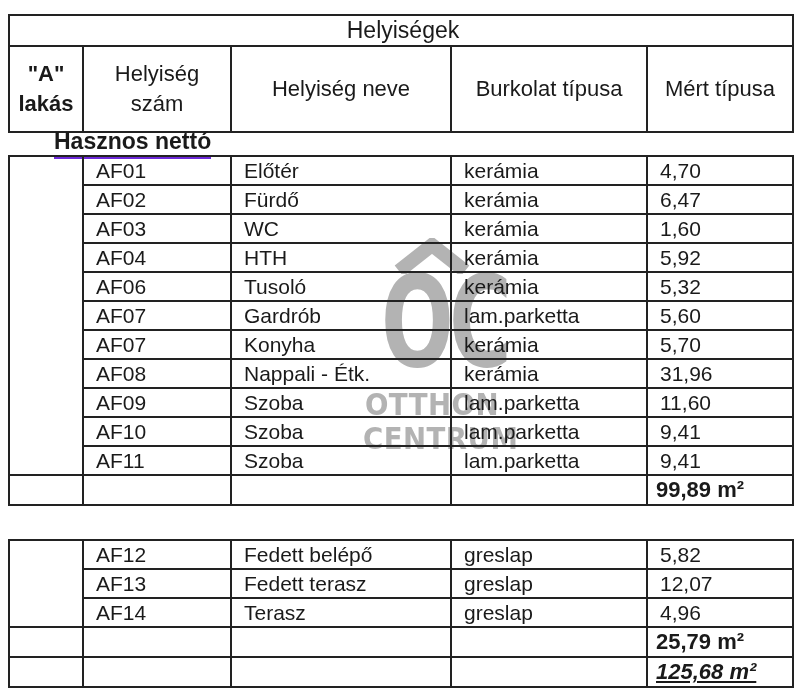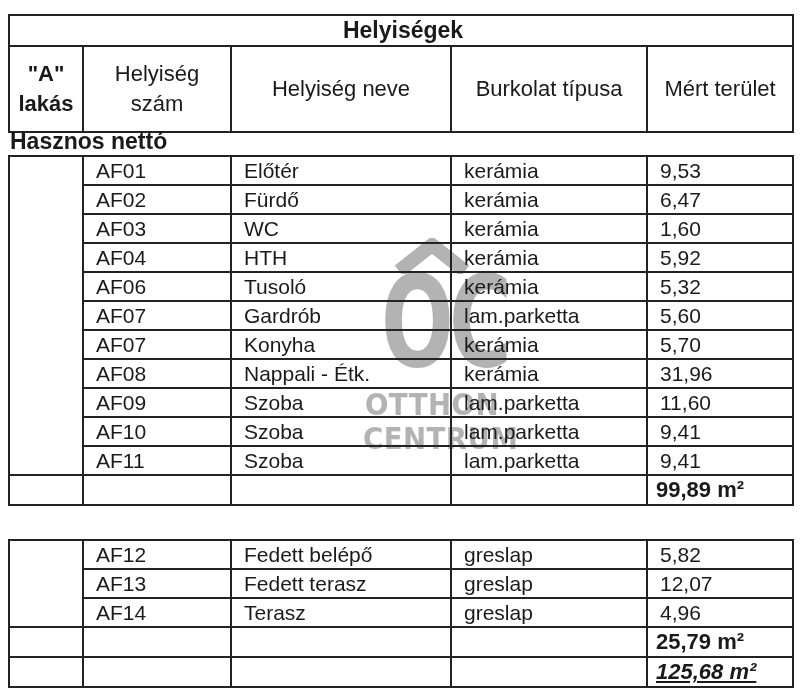--- a/index.html
+++ b/index.html
@@ -35,21 +35,21 @@
     vertical-align: middle;
     overflow: hidden;
     white-space: nowrap;
     background: transparent;
   }
 
   
   .header-table { top: 14px; }
   .header-table .title-cell {
     text-align: center;
-    font-weight: bold;
+    font-weight: normal;
     font-size: 23px;
     height: 26px;
     white-space: nowrap;
   }
   .header-table .col-head {
     text-align: center;
     font-size: 22px;
     height: 86px;
     white-space: normal;
     line-height: 1.35;
@@ -60,22 +60,23 @@
   
   .section-label {
     position: absolute;
     left: 10px;
     z-index: 1;
     font-size: 23px;
     font-weight: bold;
   }
   .section-label span {
     display: inline-block;
-    border-bottom: 1px solid #6d28d9;
+    border-bottom: 3px solid #6d28d9;
     padding-bottom: 1px;
+    margin-left: 44px;
   }
   .label-hasznos { top: 128px; }
   .label-egyeb  { top: 511px; }
 
   
   .table-hasznos { top: 155px; }
   .table-egyeb  { top: 539px; }
   .data-row td { height: 29px; padding-left: 12px; }
   .total-row td { height: 24px; }
   .total-cell { font-weight: bold; font-size: 22px; }
@@ -140,21 +141,21 @@
       </colgroup>
     <tbody>
         <tr>
       <th class="title-cell" colspan="5">Helyiségek</th>
     </tr>
     <tr>
       <th class="col-head bold">"A" lakás</th>
       <th class="col-head">Helyiség szám</th>
       <th class="col-head">Helyiség neve</th>
       <th class="col-head">Burkolat típusa</th>
-      <th class="col-head">Mért terület</th>
+      <th class="col-head">Mért típusa</th>
     </tr>
   </tbody>
     </table>
 
   <div class="section-label label-hasznos">
     <span>Hasznos nettó</span>
   </div>
 
   <table class="table-hasznos">
     <colgroup>
@@ -163,21 +164,21 @@
         <col style="width:220px">
         <col style="width:196px">
         <col style="width:146px">
       </colgroup>
     <tbody>
         <tr class="data-row">
       <td rowspan="11"></td>
       <td>AF01</td>
       <td>Előtér</td>
       <td>kerámia</td>
-      <td>9,53</td>
+      <td>4,70</td>
     </tr>
     <tr class="data-row">
       <td>AF02</td>
       <td>Fürdő</td>
       <td>kerámia</td>
       <td>6,47</td>
     </tr>
     <tr class="data-row">
       <td>AF03</td>
       <td>WC</td>

